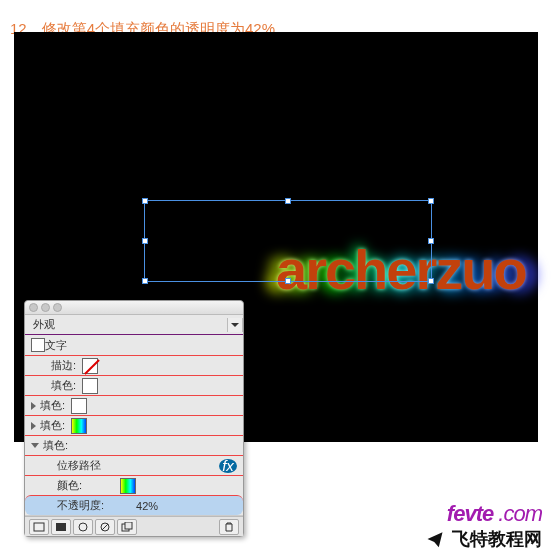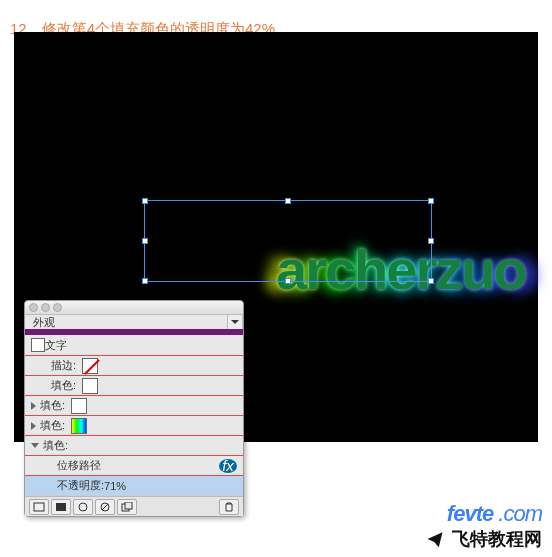--- a/index.html
+++ b/index.html
@@ -19,62 +19,62 @@
   .glow-bg {
     background: linear-gradient(90deg, #ffff00, #00ff00, #00ffff, #0080ff, #4040ff);
     -webkit-background-clip: text; background-clip: text; color: transparent;
     filter: blur(6px); transform: scale(1.08);
   }
   .glow-mid {
     background: linear-gradient(90deg, #ffff80, #80ff80, #80ffff, #80c0ff, #a0a0ff);
     -webkit-background-clip: text; background-clip: text; color: transparent;
     filter: blur(2px);
   }
-  .glow-top { color: #15803d; }
+  .glow-top { color: #c2410c; }
   
   .selection-box {
     position: absolute; left: 130px; top: 168px; width: 288px; height: 82px;
     border: 1px solid #4a90e2;
   }
   .handle { position: absolute; width: 6px; height: 6px; background: #fff; border: 1px solid #4a90e2; }
   .h-tl { left: -3px; top: -3px; } .h-tc { left: 50%; margin-left:-3px; top: -3px; } .h-tr { right: -3px; top: -3px; }
   .h-ml { left: -3px; top: 50%; margin-top:-3px; } .h-mr { right: -3px; top: 50%; margin-top:-3px; }
   .h-bl { left: -3px; bottom: -3px; } .h-bc { left: 50%; margin-left:-3px; bottom: -3px; } .h-br { right: -3px; bottom: -3px; }
   
   .panel {
     position: absolute; left: 24px; top: 300px; width: 220px;
     background: #e8e8e8; border: 1px solid #999; border-radius: 4px;
     font-size: 11px; color: #333; box-shadow: 2px 2px 5px rgba(0,0,0,.3);
   }
   .panel-titlebar { height: 14px; background: linear-gradient(#f4f4f4,#ddd); border-bottom: 1px solid #bbb; border-radius: 4px 4px 0 0; display:flex; align-items:center; padding:0 4px;}
   .mac-btn { width:9px; height:9px; border-radius:50%; background:#c8c8c8; border:1px solid #aaa; margin-right:3px; display:inline-block;}
-  .panel-tabs { display:flex; align-items:center; height:20px; border-bottom:6px solid #701a75;}
+  .panel-tabs { display:flex; align-items:center; height:20px; border-bottom:1px solid #701a75;}
   .panel-tab { padding: 2px 8px; font-size:11px; }
   .panel-flyout { margin-left:auto; width:16px; height:14px; display:flex; align-items:center; justify-content:center; border-left:1px solid #bbb; border-right:1px solid #bbb; background:#ededed;}
   .panel-body { background:#e8e8e8; }
   .row { display:flex; align-items:center; height:20px; padding: 0 6px; border-top:1px solid #ef4444;}
   .row.first { border-top:none; }
-  .row.sub { padding-left: 32px; }
-  .row.selected { background: #b8d4f0; }
+  .row.sub { padding-left: 32px; gap: 32px; }
+  .row.selected { background: #b8d4f0; border-radius: 6px; }
   .tri { width:0; height:0; border-top:4px solid transparent; border-bottom:4px solid transparent; border-left:5px solid #666; margin-right:4px;}
   .tri.down { border-left:4px solid transparent; border-right:4px solid transparent; border-top:5px solid #666; border-bottom:none;}
   .swatch { width:16px; height:16px; border:1px solid #666; margin-left:6px; display:inline-block; position:relative;}
   .swatch.white { background:#fff; }
   .swatch.none { background:#fff; }
   .swatch.none::after { content:""; position:absolute; left:-1px; top:50%; width:20px; height:2px; background:#d00; transform:rotate(-45deg); transform-origin:center;}
   .swatch.gradient { background: linear-gradient(90deg, #ffff00, #00ff00, #00ffff, #0040ff); }
   .label { flex:0 0 auto; }
   .spacer-indent { width: 20px; }
   .fx-badge { margin-left:auto; width:18px; height:14px; border-radius:50%; background:#0369a1; color:#fff; font-size:15px; font-style:italic; display:flex; align-items:center; justify-content:center;}
   .divider-h { height:1px; background:#ccc;}
   .panel-footer { display:flex; align-items:center; gap:2px; height:20px; padding:2px 4px; border-top:1px solid #bbb; background:#e4e4e4;}
   .ftr-btn { width:20px; height:16px; border:1px solid #aaa; background:#efefef; border-radius:2px; display:flex; align-items:center; justify-content:center; font-size:10px;}
   
   .watermark { position:absolute; right:10px; bottom:6px; text-align:right; }
-  .wm-url { font-weight:900; font-size:22px; font-style:italic; letter-spacing:-1px; color:#3b82f6;margin-top:16px; }
+  .wm-url { font-weight:900; font-size:22px; font-style:italic; letter-spacing:-1px; color:#a21caf;margin-top:16px; }
   .wm-cn { font-weight:900; font-size:18px; color:#111; display:flex; align-items:center; justify-content:flex-end; gap:8px;}
   .wm-logo { width:18px; height:18px; color:#111; }
   
   .color-sq { width:14px; height:14px; border:1px solid #666; display:inline-block; }
 </style>
 </head>
 <body>
 
 <div class="instruction">
   <span class="step-num">12、</span><span>修改第4个填充颜色的透明度为42%</span>
@@ -138,23 +138,27 @@
       <span class="swatch gradient"></span>
     </div>
     <div class="row">
       <span class="tri down"></span>
       <span class="label">填色:</span>
     </div>
     <div class="row sub">
       <span class="label">位移路径</span>
       <span class="fx-badge">fx</span>
     </div>
+    <div class="row sub">
+      <span class="label">颜色:</span>
+      <span class="swatch gradient"></span>
+    </div>
     <div class="row sub selected">
       <span class="label">不透明度:</span>
-        <span class="label">71%</span>
+        <span class="label">42%</span>
     </div>
     <div class="divider-h"></div>
   </div>
   <div class="panel-footer">
     <div class="ftr-btn">
       <svg width="12" height="10" viewBox="0 0 12 10">
           <rect x="1" y="1" width="10" height="8" fill="none" stroke="#333"></rect>
         </svg>
     </div>
     <div class="ftr-btn">

